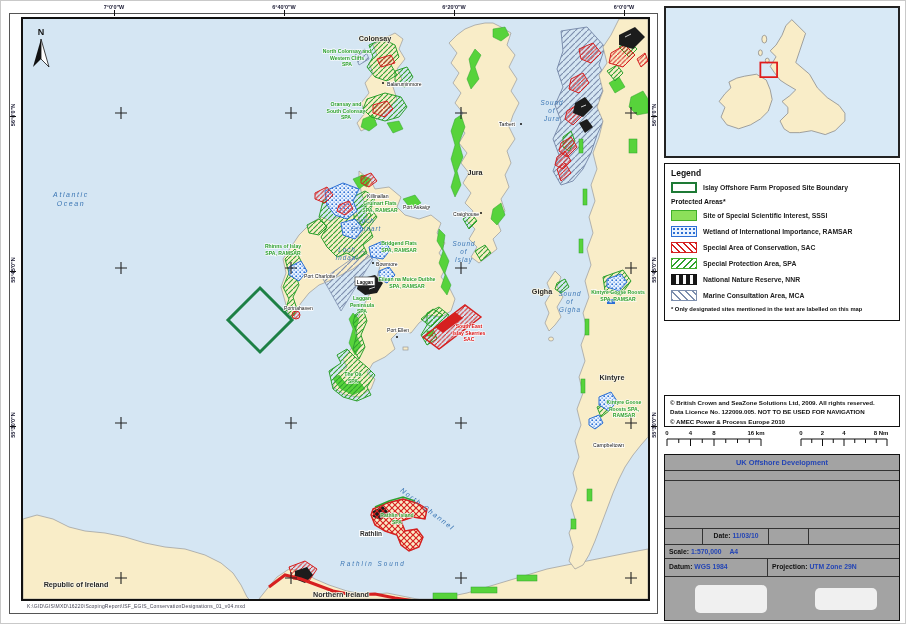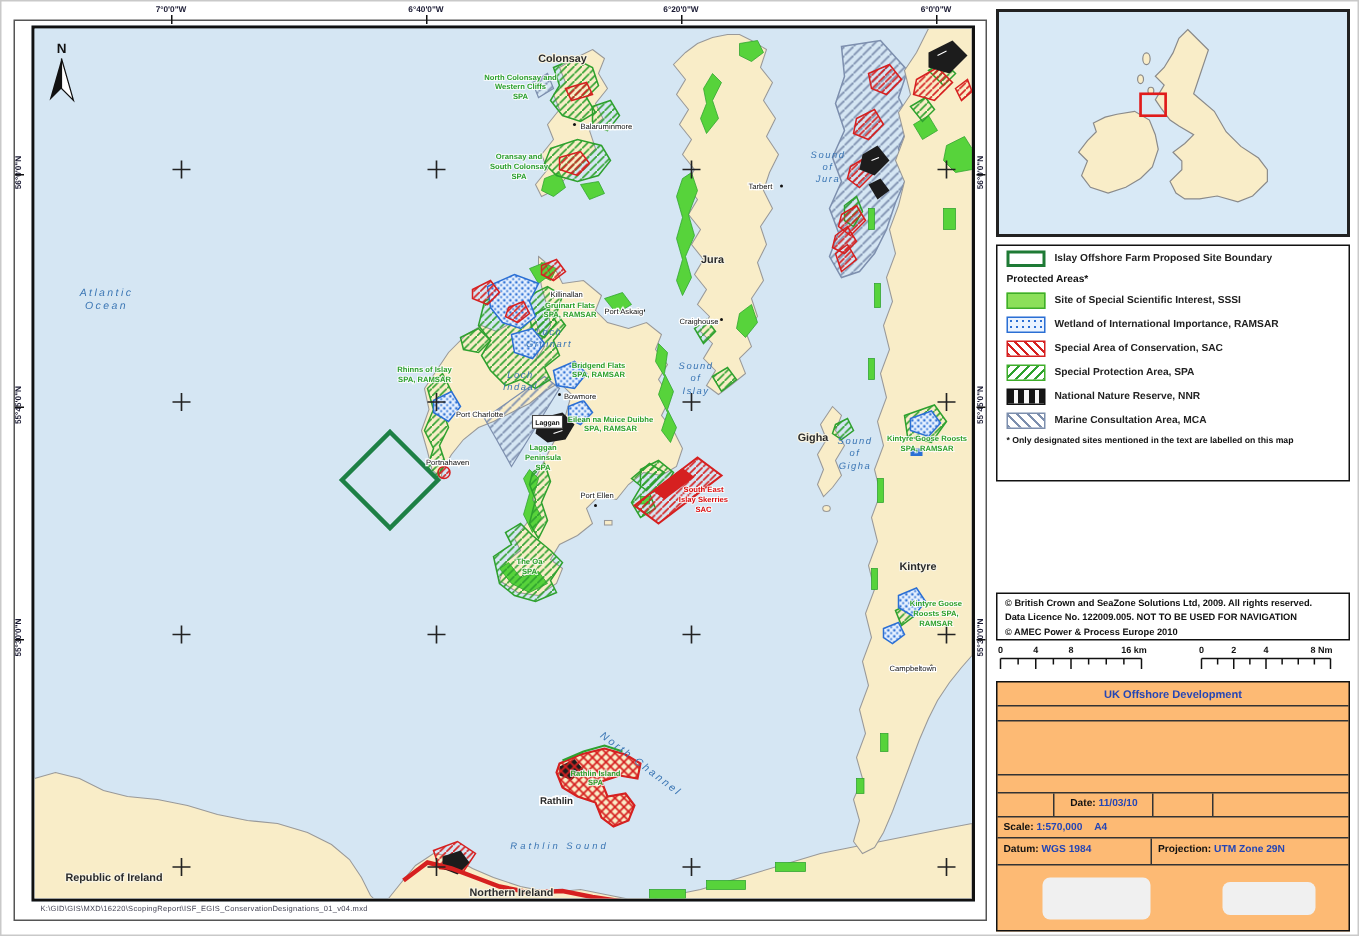--- a/index.html
+++ b/index.html
@@ -36,21 +36,21 @@
   .sw-ramsar{border-color:#2b6fd4;background-color:#eaf3ff;background-image:radial-gradient(circle at 2px 2px,#2b6fd4 30%,transparent 36%);background-size:4px 4px;}
   .sw-sac{border-color:#d62020;background:repeating-linear-gradient(45deg,#d62020 0 1.4px,transparent 1.4px 4.5px);}
   .sw-spa{border-color:#3fae2a;background:repeating-linear-gradient(135deg,#2ea12e 0 1.4px,transparent 1.4px 4.5px);}
   .sw-nnr{border-color:#111;background:repeating-linear-gradient(90deg,#151515 0 4px,#f7f7f7 4px 7px);}
   .sw-mca{border-color:#7d8fae;background:repeating-linear-gradient(45deg,#7d8fae 0 1.4px,transparent 1.4px 5px);}
   .leg-foot{font-size:5.8px;font-weight:bold;color:#111;padding:3px 4px 0 6px;}
   .notes-box{position:absolute;left:663px;top:394px;width:236px;height:32px;border:1.5px solid #111;box-sizing:border-box;background:#fff;padding:2px 0 0 5px;}
   .note-line{font-size:6.2px;font-weight:bold;color:#111;line-height:9.3px;}
   .scalebar{position:absolute;left:663px;top:427px;width:236px;height:25px;}
   .sb-txt{font-size:6px;fill:#111;text-anchor:middle;font-weight:bold;}
-  .titleblock{position:absolute;left:663px;top:453px;width:236px;height:167px;border:1.5px solid #111;box-sizing:border-box;background:#fdba74;}
+  .titleblock{position:absolute;left:663px;top:453px;width:236px;height:167px;border:1.5px solid #111;box-sizing:border-box;background:#a3a3a3;}
   .tb-row{position:absolute;left:0;width:100%;box-sizing:border-box;border-bottom:1px solid #333;}
   .tb-title{top:0;height:16px;text-align:center;font-size:7.4px;font-weight:bold;color:#2445b5;line-height:16px;}
   .tb-r2{top:16px;height:10px;}
   .tb-r3{top:26px;height:36px;}
   .tb-r4{top:62px;height:12px;}
   .tb-r5{top:74px;height:16px;}
   .tb-r6{top:90px;height:14px;}
   .tb-r7{top:104px;height:18px;}
   .tb-cell{position:absolute;font-size:6.8px;font-weight:bold;color:#111;}
   .tb-val{color:#2445b5;}
@@ -315,20 +315,21 @@
         <path d="M80,70 L92,68 102,74 106,84 108,94 104,106 96,114 86,120 74,124 62,120 56,112 60,102 54,96 60,88 66,82 64,76 72,72 Z"></path>
         <ellipse cx="100" cy="32" rx="2.5" ry="4"></ellipse>
         <ellipse cx="96" cy="46" rx="2" ry="3"></ellipse>
         <ellipse cx="103" cy="54" rx="2" ry="2.5"></ellipse>
       </g>
       <rect x="96" y="56" width="17" height="15" fill="none" stroke="#e01b1b" stroke-width="1.8"></rect>
     </svg>
   </div>
 
   <div class="legend-box">
+    <div class="legend-title">Legend</div>
     <div class="leg-row">
       <span class="sw sw-boundary"></span>
       <span class="leg-label">Islay Offshore Farm Proposed Site Boundary</span>
     </div>
     <div class="leg-heading">Protected Areas*</div>
     <div class="leg-row">
       <span class="sw sw-sssi"></span>
       <span class="leg-label">Site of Special Scientific Interest, SSSI</span>
     </div>
     <div class="leg-row">

